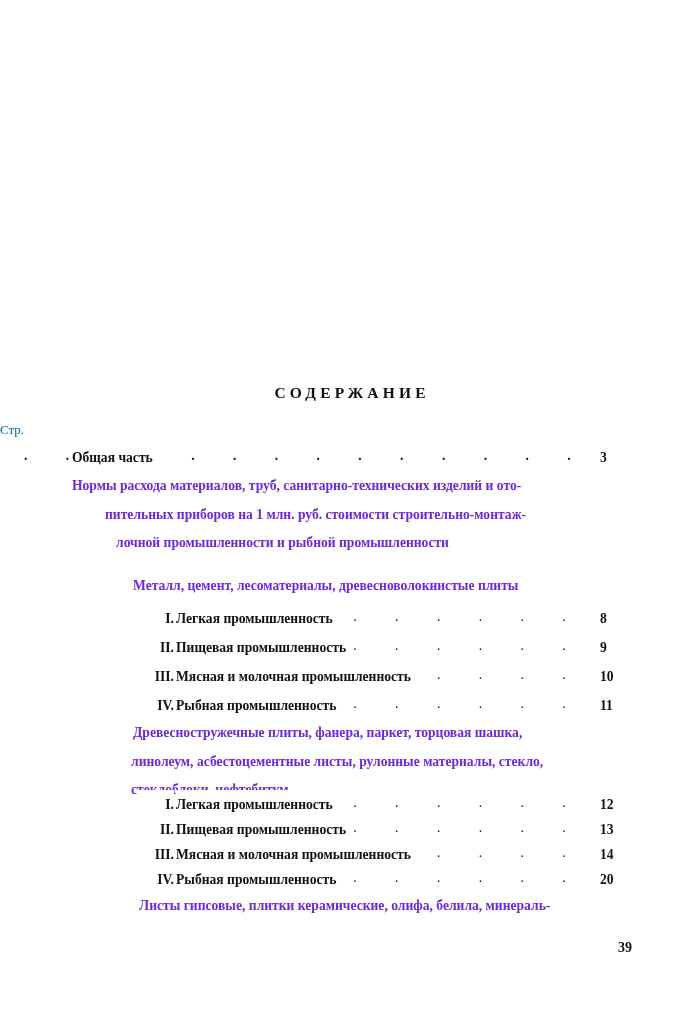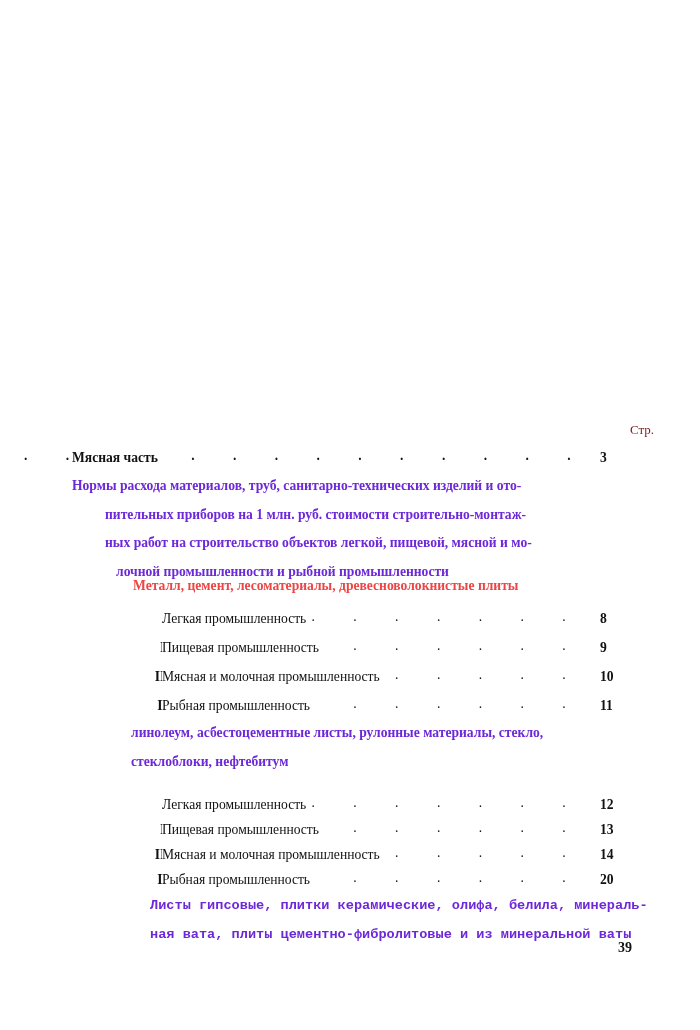--- a/index.html
+++ b/index.html
@@ -37,24 +37,23 @@
     text-indent: 4.2px;
     color: #0e0e0e;
   }
 
   
   .col-header {
     position: absolute;
     top: 422px;
     left: 0;
     width: 632px;
-    text-align: right;
+    text-align: left;
     font-size: 13px;
-    color: #7f1d1d;
-    padding-left: 22px;
+    color: #0369a1;
   }
 
   
   .entry {
     position: relative;
     display: block;
     height: 29px;
     line-height: 29px;
     white-space: nowrap;
     font-size: 13.6px;
@@ -110,69 +109,69 @@
   }
   .para .pline { display: block; white-space: nowrap; }
   .para.bold { font-weight: 700; }
 
   
   .group-head {
     position: absolute;
     left: 133px;
     font-size: 13.6px;
     font-weight: 700;
-    color: #ef4444;
+    color: #6d28d9;
     white-space: nowrap;
   }
 
   
   .entry-sub { font-weight: 400; }
   .entry-sub .roman {
     position: absolute;
     left: 138px;
     width: 36px;
     text-align: right;
     z-index: 2;
     background: #ffffff;
     font-weight: 600;
   }
-  .entry-sub .etext { left: 162px; font-weight: 400; }
+  .entry-sub .etext { left: 176px; font-weight: 700; }
   .entry-sub .enum { left: 600px; right: auto; width: 55px; font-weight: 600; }
   .entry-sub .leader { left: 178px; right: 75px; }
 
   
   .folio {
     position: absolute;
     top: 940px;
     left: 0;
     width: 632px;
     text-align: right;
     font-size: 14px;
     font-weight: 700;
     color: #131313;
   }
 </style>
 </head>
 <body>
 
 <div class="page">
 
+  <div class="toc-title">СОДЕРЖАНИЕ</div>
 
   <div class="col-header">Стр.</div>
 
   <div class="entry entry-top" style="position:absolute; left:0; top:443px; width:700px;">
     <span class="leader"></span>
-    <span class="etext">Мясная часть</span>
+    <span class="etext">Общая часть</span>
     <span class="enum">3</span>
   </div>
 
   <div class="para bold" style="left:72px; top:472px;">
     <span class="pline">Нормы расхода материалов, труб, санитарно-технических изделий и ото-</span>
     <span class="pline" style="margin-left:33px;">пительных приборов на 1 млн. руб. стоимости строительно-монтаж-</span>
-    <span class="pline" style="margin-left:33px;">ных работ на строительство объектов легкой, пищевой, мясной и мо-</span>
     <span class="pline" style="margin-left:44px;">лочной промышленности и рыбной промышленности</span>
   </div>
 
   <div class="group-head" style="top:578px;">Металл, цемент, лесоматериалы, древесноволокнистые плиты</div>
 
   <div class="entry entry-sub" style="position:absolute; left:0; top:604px; width:700px;">
     <span class="leader"></span>
     <span class="roman">I.</span>
     <span class="etext">Легкая промышленность</span>
     <span class="enum">8</span>
@@ -190,20 +189,21 @@
     <span class="enum">10</span>
   </div>
   <div class="entry entry-sub" style="position:absolute; left:0; top:691px; width:700px;">
     <span class="leader"></span>
     <span class="roman">IV.</span>
     <span class="etext">Рыбная промышленность</span>
     <span class="enum">11</span>
   </div>
 
   <div class="para bold" style="left:133px; top:719px;">
+    <span class="pline">Древесностружечные плиты, фанера, паркет, торцовая шашка,</span>
     <span class="pline" style="margin-left:-2px;">линолеум, асбестоцементные листы, рулонные материалы, стекло,</span>
     <span class="pline" style="margin-left:-2px;">стеклоблоки, нефтебитум</span>
   </div>
 
   <div class="entry entry-sub" style="position:absolute; left:0; top:790px; width:700px;">
     <span class="leader"></span>
     <span class="roman">I.</span>
     <span class="etext">Легкая промышленность</span>
     <span class="enum">12</span>
   </div>
@@ -219,20 +219,19 @@
     <span class="etext">Мясная и молочная промышленность</span>
     <span class="enum">14</span>
   </div>
   <div class="entry entry-sub" style="position:absolute; left:0; top:865px; width:700px;">
     <span class="leader"></span>
     <span class="roman">IV.</span>
     <span class="etext">Рыбная промышленность</span>
     <span class="enum">20</span>
   </div>
 
-  <div class="para bold" style="left:150px; top:892px;font-family:Liberation Mono, monospace;">
+  <div class="para bold" style="left:139px; top:892px;">
     <span class="pline">Листы гипсовые, плитки керамические, олифа, белила, минераль-</span>
-    <span class="pline">ная вата, плиты цементно-фибролитовые и из минеральной ваты</span>
   </div>
 
   <div class="folio">39</div>
 
 </div>
 
 </body></html>

